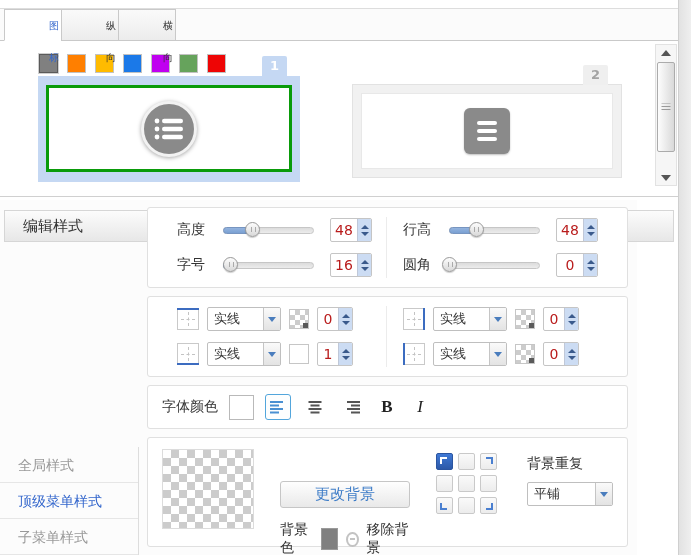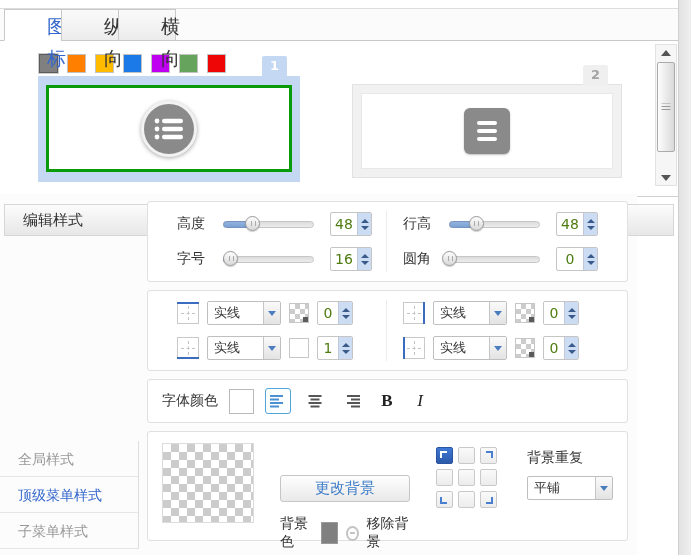--- a/index.html
+++ b/index.html
@@ -8,21 +8,21 @@
   .page { position:relative; width:691px; height:555px; overflow:hidden; background:#fff; }
 
   
   .win-strip { position:absolute; top:0; right:0; bottom:0; width:13px; background:linear-gradient(90deg,#e2e2e2,#efefef); border-left:1px solid #cfcfcf; }
 
   
   .top { position:absolute; top:0; left:0; width:678px; height:197px; background:#fff; border-bottom:1px solid #d0d0d0; }
 
   .tabbar { position:absolute; top:8px; left:0; right:0; height:33px; background:#fbfbfb; border-top:1px solid #ddd; display:flex; padding-left:4px; }
   .tabbar::after { content:""; position:absolute; left:0; right:0; bottom:0; height:1px; background:#c9c9c9; }
-  .tab { position:relative; z-index:2; width:58px; text-align:center; line-height:32px; font-size:19px; color:#333;
+  .tab { position:relative; z-index:2; width:58px; text-align:center; line-height:32px; font-size:10px; color:#333;
          background:linear-gradient(#fafafa,#ececec); border:1px solid #c9c9c9; margin-right:-1px; cursor:default;padding-left:42px; }
   .tab.active { background:#fff; color:#3366cc; border-bottom:1px solid #fff; }
 
   .palette { position:absolute; top:54px; left:39px; display:flex; gap:9px; }
   .swatch { width:19px; height:19px; border:1px solid #c2c2c2; }
   .swatch.selected { border:1px solid #5a5a5a; box-shadow:0 0 0 1px #cfcfcf; }
 
   .preview1 { position:absolute; left:38px; top:76px; width:262px; height:106px; background:#c5d8f3; }
   .num-badge { position:absolute; top:-20px; right:13px; width:25px; height:20px; line-height:20px; text-align:center;
                font-size:13px; font-weight:bold; border-radius:2px 2px 0 0; }
@@ -44,21 +44,21 @@
   .varrow { position:absolute; left:0; right:0; height:15px; display:flex; align-items:center; justify-content:center; }
   .varrow.up { top:0; } .varrow.down { bottom:0; }
   .tri-up { width:0; height:0; border-left:5px solid transparent; border-right:5px solid transparent; border-bottom:6px solid #555; }
   .tri-dn { width:0; height:0; border-left:5px solid transparent; border-right:5px solid transparent; border-top:6px solid #555; }
   .vthumb { position:absolute; left:1px; right:1px; top:17px; height:90px; border:1px solid #ababab; border-radius:2px;
             background:linear-gradient(90deg,#fdfdfd,#d9d9d9); }
   .vthumb::after { content:""; position:absolute; left:50%; top:50%; width:9px; height:7px; transform:translate(-50%,-50%);
             background:repeating-linear-gradient(#9a9a9a 0 1px, transparent 1px 3px); }
 
   
-  .bottom { position:absolute; top:194px; left:0; width:637px; bottom:0; background:#fcfcfc; }
+  .bottom { position:absolute; top:200px; left:0; width:637px; bottom:0; background:#fcfcfc; }
   .edit-header { margin:10px 0 0 4px; width:670px; height:32px; line-height:30px; padding-left:18px; font-size:15px; color:#333;
                  background:linear-gradient(#fcfcfc,#e7e7e7); border:1px solid #d6d6d6; }
   .edit-body { display:flex; align-items:flex-end; height:313px; }
   .sidebar { width:140px; border-right:1px solid #ddd; }
   .side-item { height:36px; line-height:36px; padding-left:18px; font-size:14px; color:#999; border-bottom:1px solid #e6e6e6; cursor:default; }
   .side-item.active { color:#3366cc; }
   .content { flex:1; padding:6px 9px 0 8px; }
 
   .box { background:#fff; border:1px solid #e0e0e0; border-radius:3px; margin-bottom:8px; }
   .box-halves { display:flex; padding:9px 29px; }
@@ -70,21 +70,21 @@
   .sl-label { width:30px; font-size:14px; color:#333; flex:none; }
   .track { position:relative; flex:1; height:7px; border-radius:4px; background:linear-gradient(#dcdcdc,#ececec); border:1px solid #c6c6c6; margin:0 8px; }
   .fill { position:absolute; left:-1px; top:-1px; bottom:-1px; border-radius:4px 0 0 4px; background:linear-gradient(#93b3de,#7aa0d2); border:1px solid #7795c0; }
   .knob { position:absolute; top:50%; margin-top:-8px; width:15px; height:15px; border-radius:50%; border:1px solid #999;
           background:linear-gradient(#fdfdfd,#d8d8d8); box-shadow:0 1px 1px rgba(0,0,0,.2); }
   .knob::after { content:""; position:absolute; left:50%; top:4px; bottom:4px; width:3px; margin-left:-2px;
           border-left:1px solid #aaa; border-right:1px solid #aaa; }
 
   
   .stepper { display:flex; width:42px; height:24px; border:1px solid #c5c5c5; border-radius:2px; background:#fff; overflow:hidden; flex:none; }
-  .stepper .val { flex:1; text-align:center; line-height:22px; font-size:14px; color:#4d7c0f; }
+  .stepper .val { flex:1; text-align:center; line-height:22px; font-size:14px; color:#b91c1c; }
   .spin { width:14px; background:#ccdcf3; border-left:1px solid #c0c8d8; display:flex; flex-direction:column; align-items:center; justify-content:center; gap:3px; }
   .spin i { display:block; width:0; height:0; border-left:4px solid transparent; border-right:4px solid transparent; }
   .spin .up { border-bottom:4px solid #3a5a8c; }
   .spin .dn { border-top:4px solid #3a5a8c; }
 
   
   .side-ico { position:relative; width:22px; height:22px; background:#fff; border:1px solid #c9c9c9; flex:none; }
   .side-ico::before { content:""; position:absolute; left:50%; top:3px; bottom:3px; border-left:1px dashed #c3c3c3; }
   .side-ico::after  { content:""; position:absolute; top:50%; left:3px; right:3px; border-top:1px dashed #c3c3c3; }
   .edge { position:absolute; background:#3c6cc0; }

